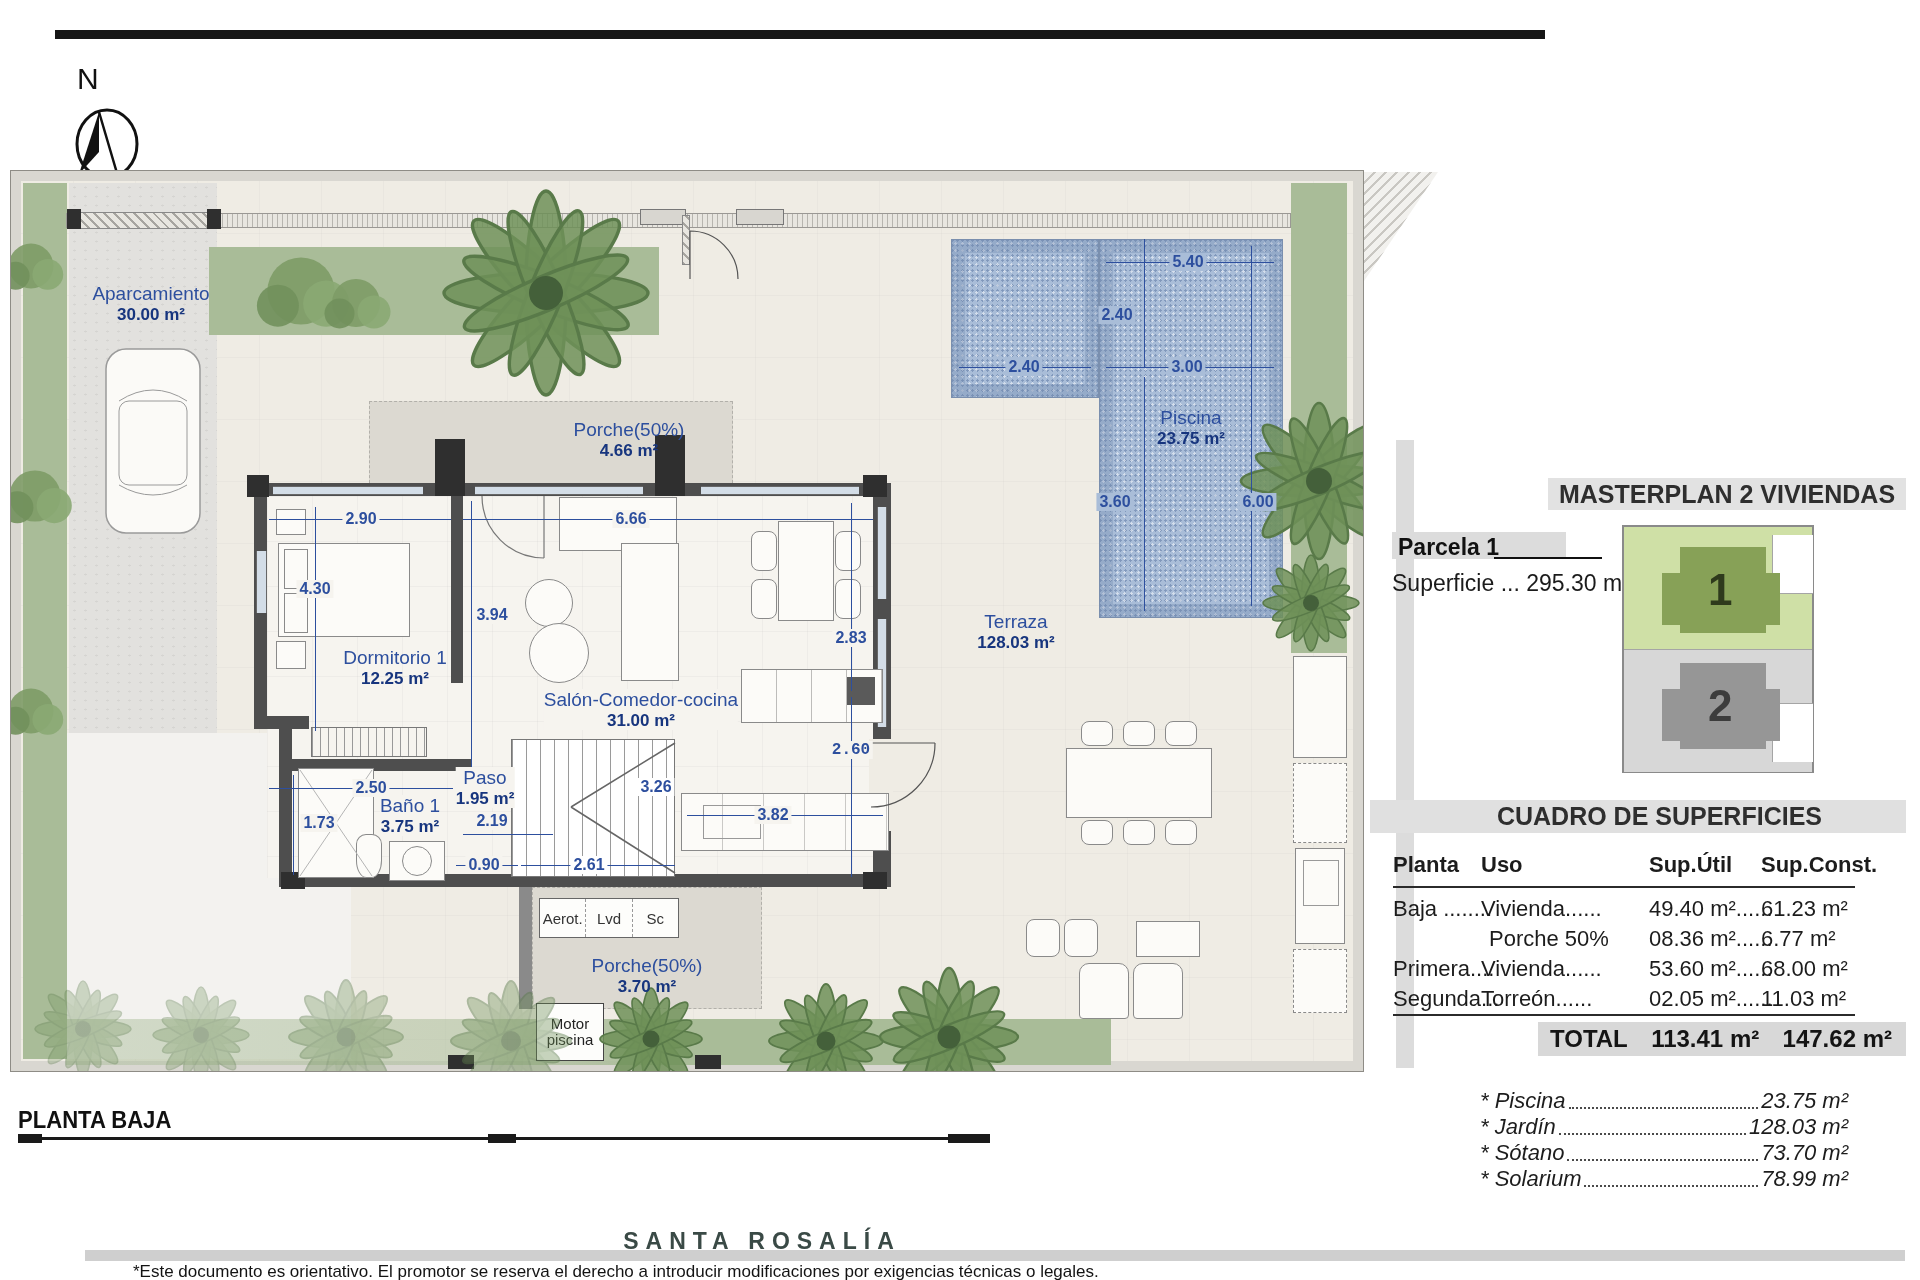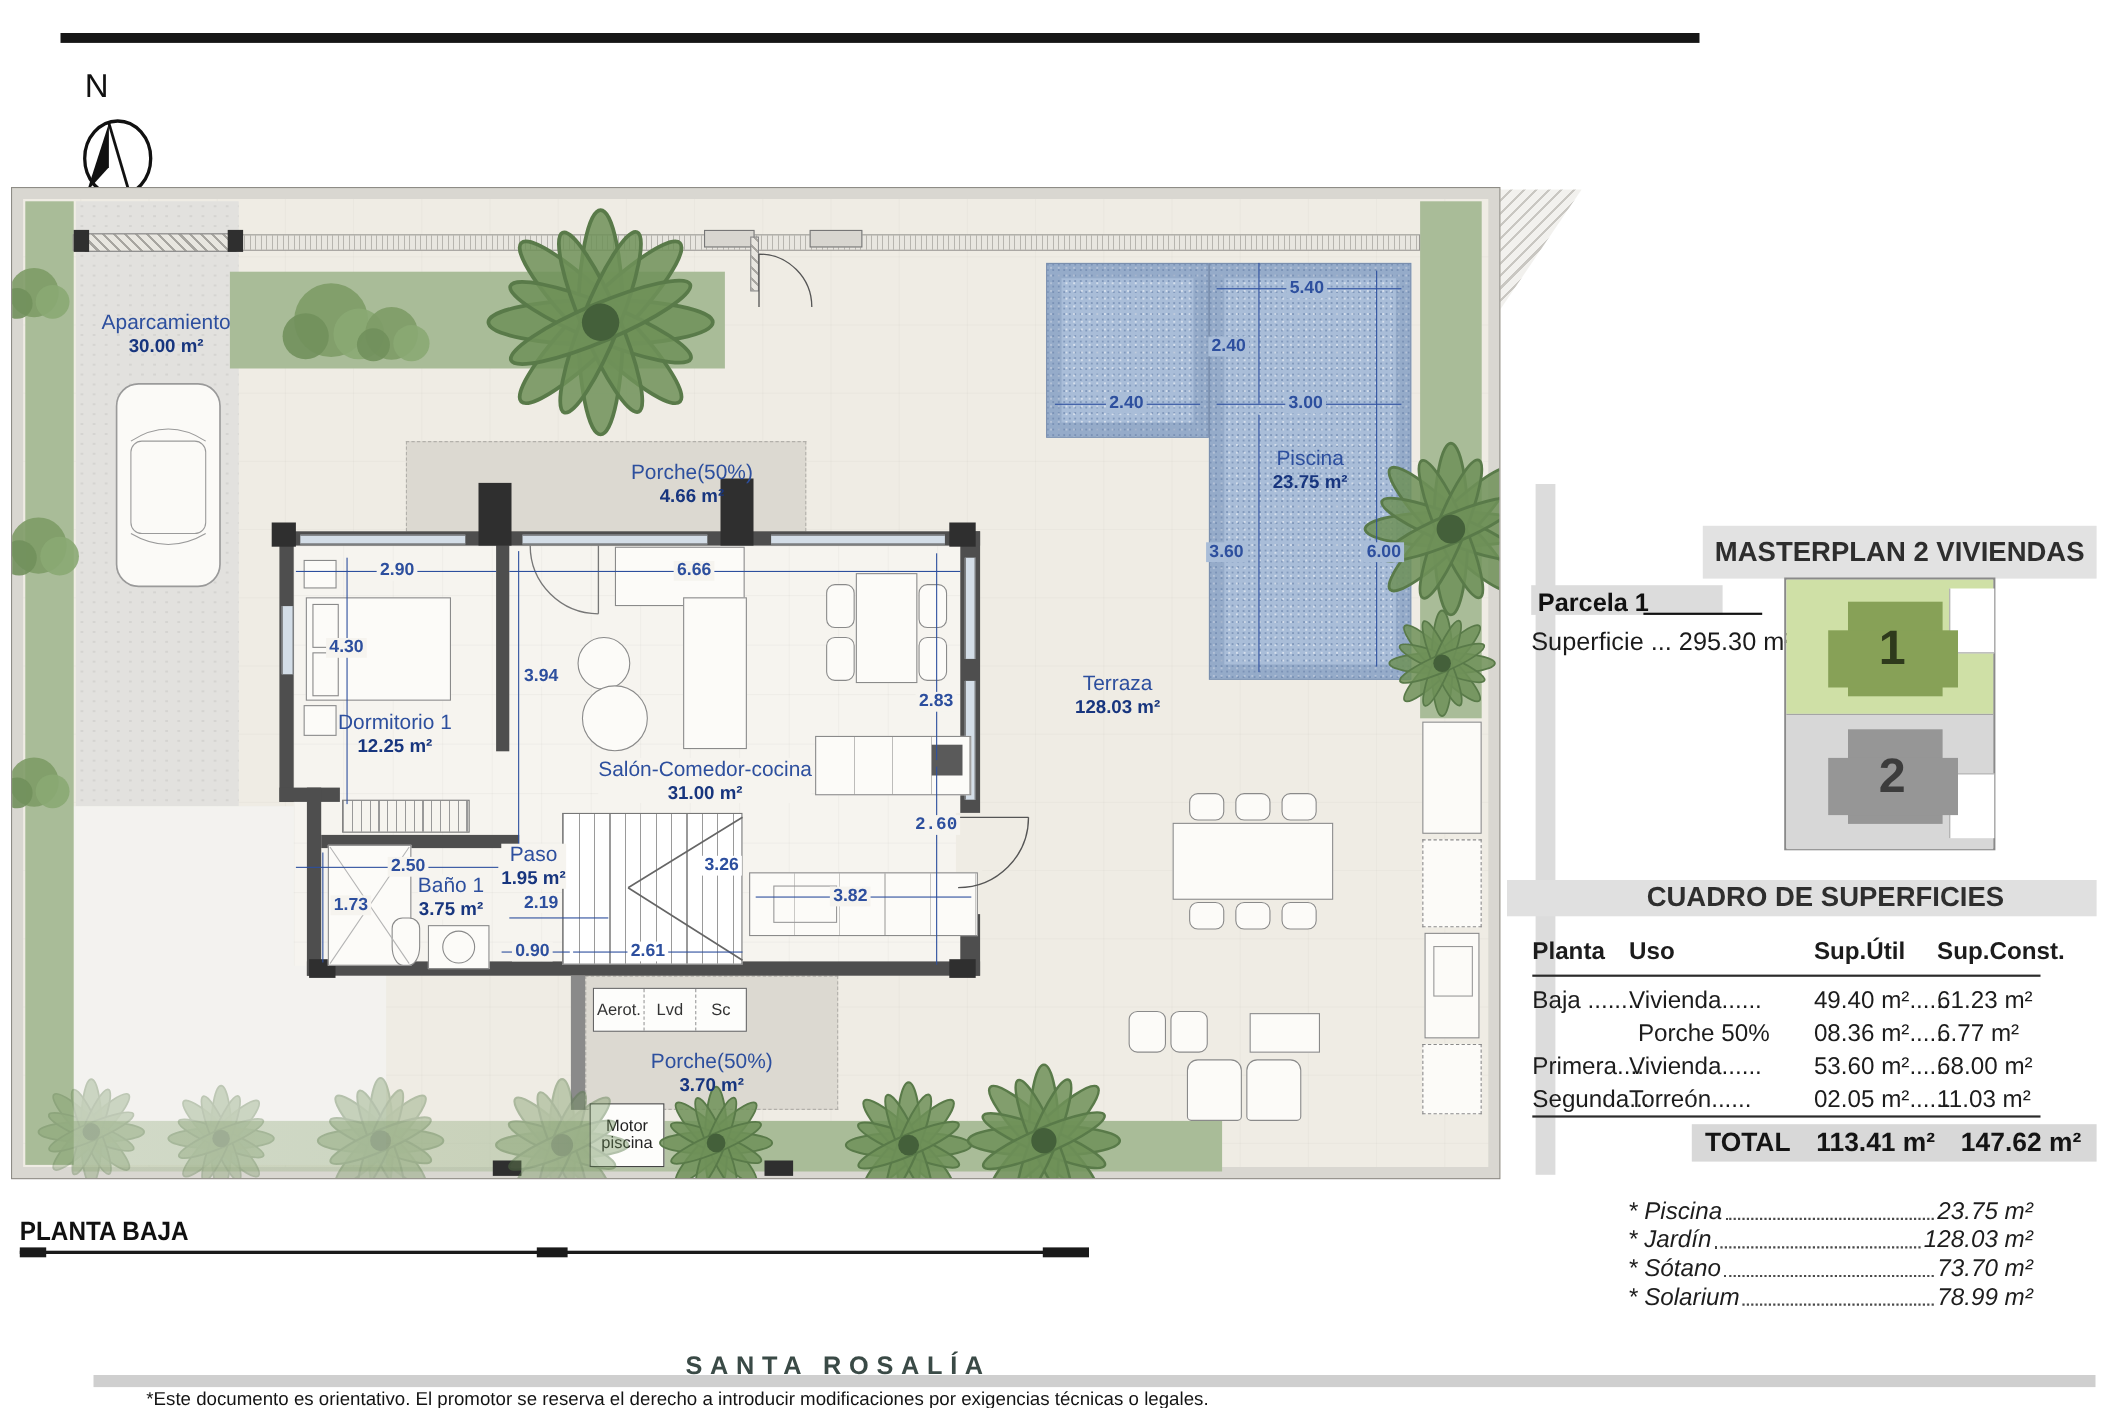--- a/index.html
+++ b/index.html
@@ -269,21 +269,21 @@
   <span class="dim bgpool" style="left:1247px;top:331px;">6.00</span>
 
   <div class="rlabel" style="left:140px;top:112px;">
     <span>Aparcamiento</span>
     <b>30.00 m²</b>
   </div>
   <div class="rlabel" style="left:618px;top:248px;">
     <span>Porche(50%)</span>
     <b>4.66 m²</b>
   </div>
-  <div class="rlabel" style="left:348px;top:476px;">
+  <div class="rlabel" style="left:384px;top:476px;">
     <span>Dormitorio 1</span>
     <b>12.25 m²</b>
   </div>
   <div class="rlabel" style="left:630px;top:518px;background:#f6f4ef;">
     <span>Salón-Comedor-cocina</span>
     <b>31.00 m²</b>
   </div>
   <div class="rlabel" style="left:399px;top:624px;background:#f6f4ef;">
     <span>Baño 1</span>
     <b>3.75 m²</b>
@@ -299,21 +299,21 @@
   <div class="rlabel" style="left:1180px;top:236px;">
     <span>Piscina</span>
     <b>23.75 m²</b>
   </div>
   <div class="rlabel" style="left:636px;top:784px;">
     <span>Porche(50%)</span>
     <b>3.70 m²</b>
   </div>
 </div>
 
-<div class="bar paneltitle" style="left:1548px;top:478px;width:358px;height:48px;justify-content:center;">
+<div class="bar paneltitle" style="left:1548px;top:478px;width:358px;height:32px;justify-content:center;">
   <span>MASTERPLAN 2 VIVIENDAS</span>
 </div>
 
 <div class="bar" style="left:1392px;top:532px;width:174px;height:27px;background:#dcdcdc;"></div>
 <div class="abs" style="left:1398px;top:534px;font-size:23px;font-weight:bold;color:#111;">Parcela 1</div>
 <div class="abs" style="left:1494px;top:557px;width:108px;height:2px;background:#111;"></div>
 <div class="abs" style="left:1392px;top:570px;font-size:23px;color:#1b1b1b;">Superficie ... 295.30 m²</div>
 
 <div class="inset" style="left:1622px;top:525px;width:192px;height:248px;">
   <div class="abs" style="left:0;top:0;width:188px;height:122px;background:#cfe0a6;"></div>

